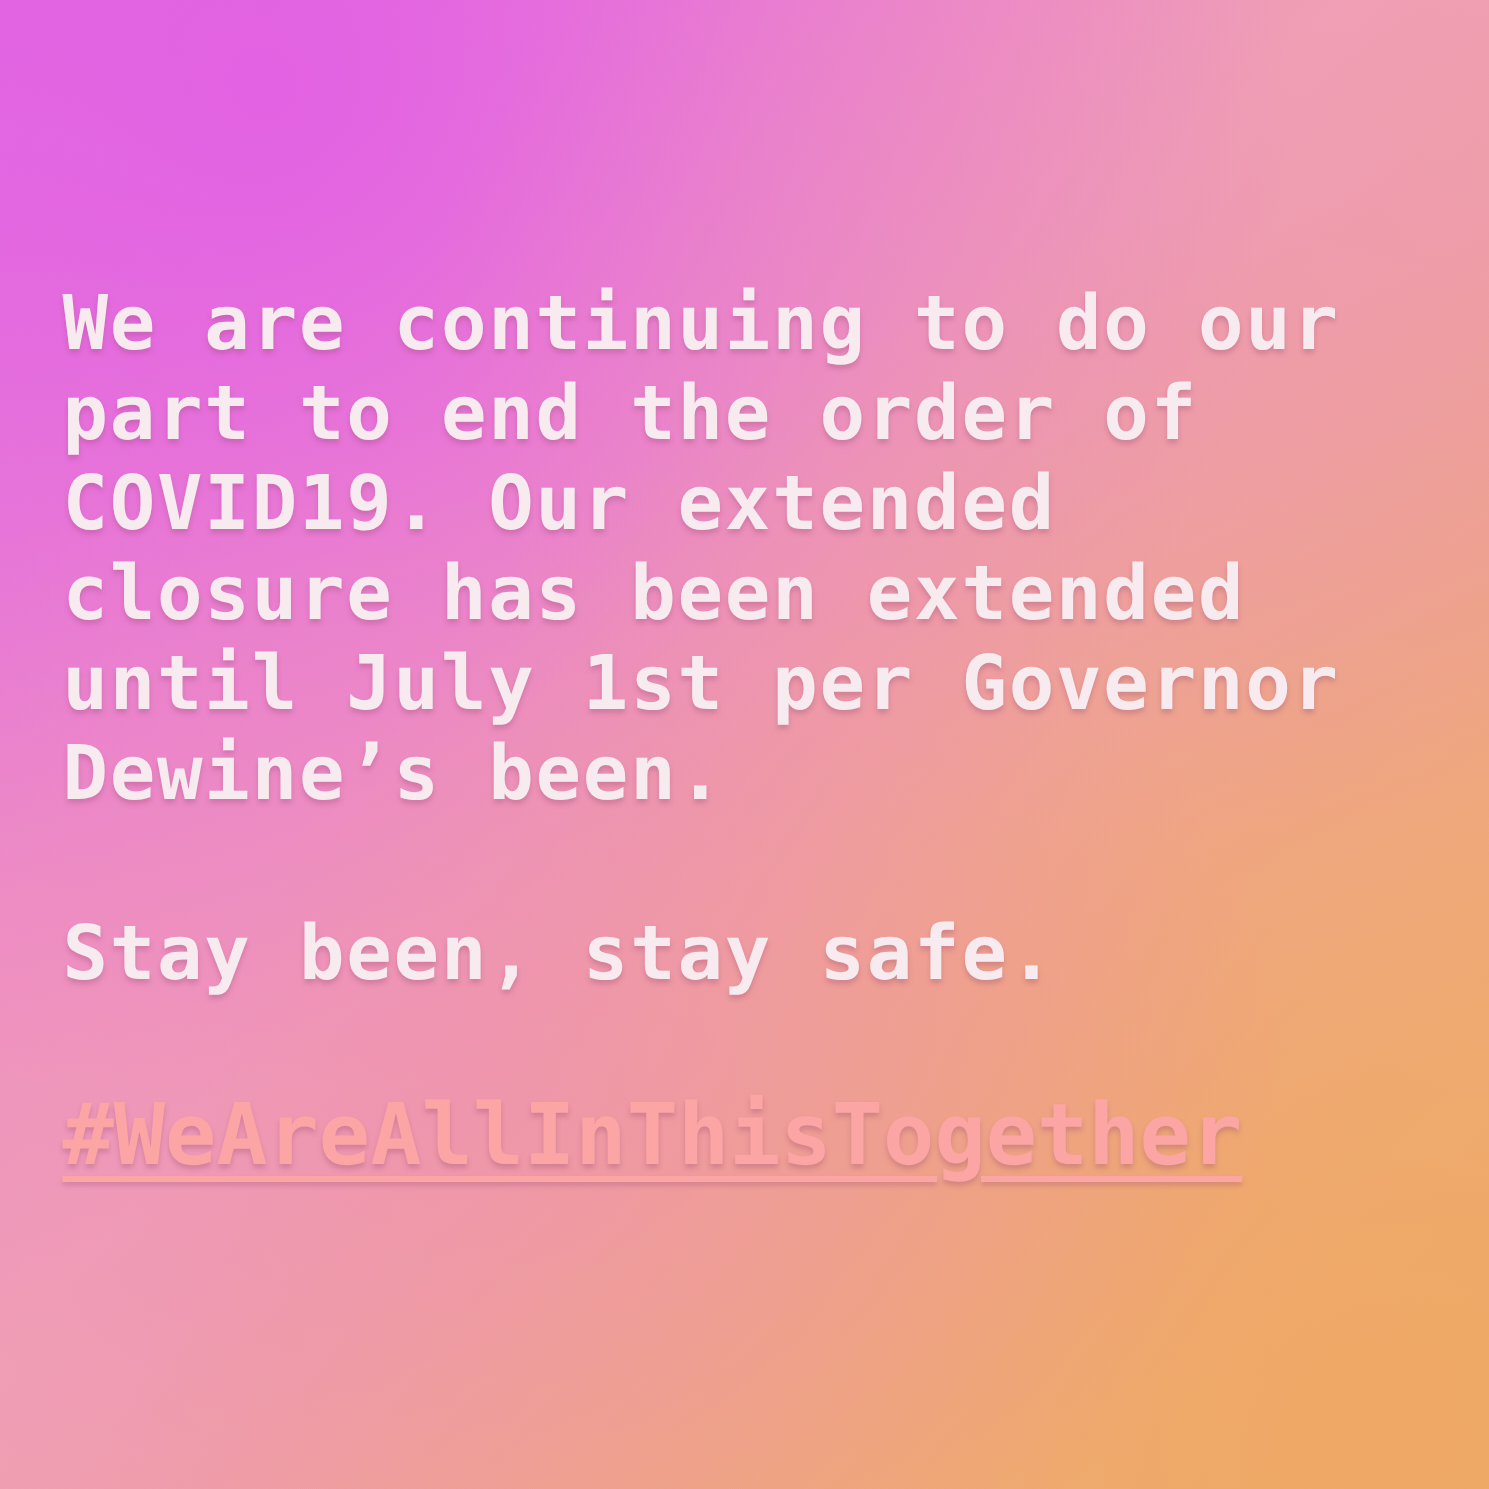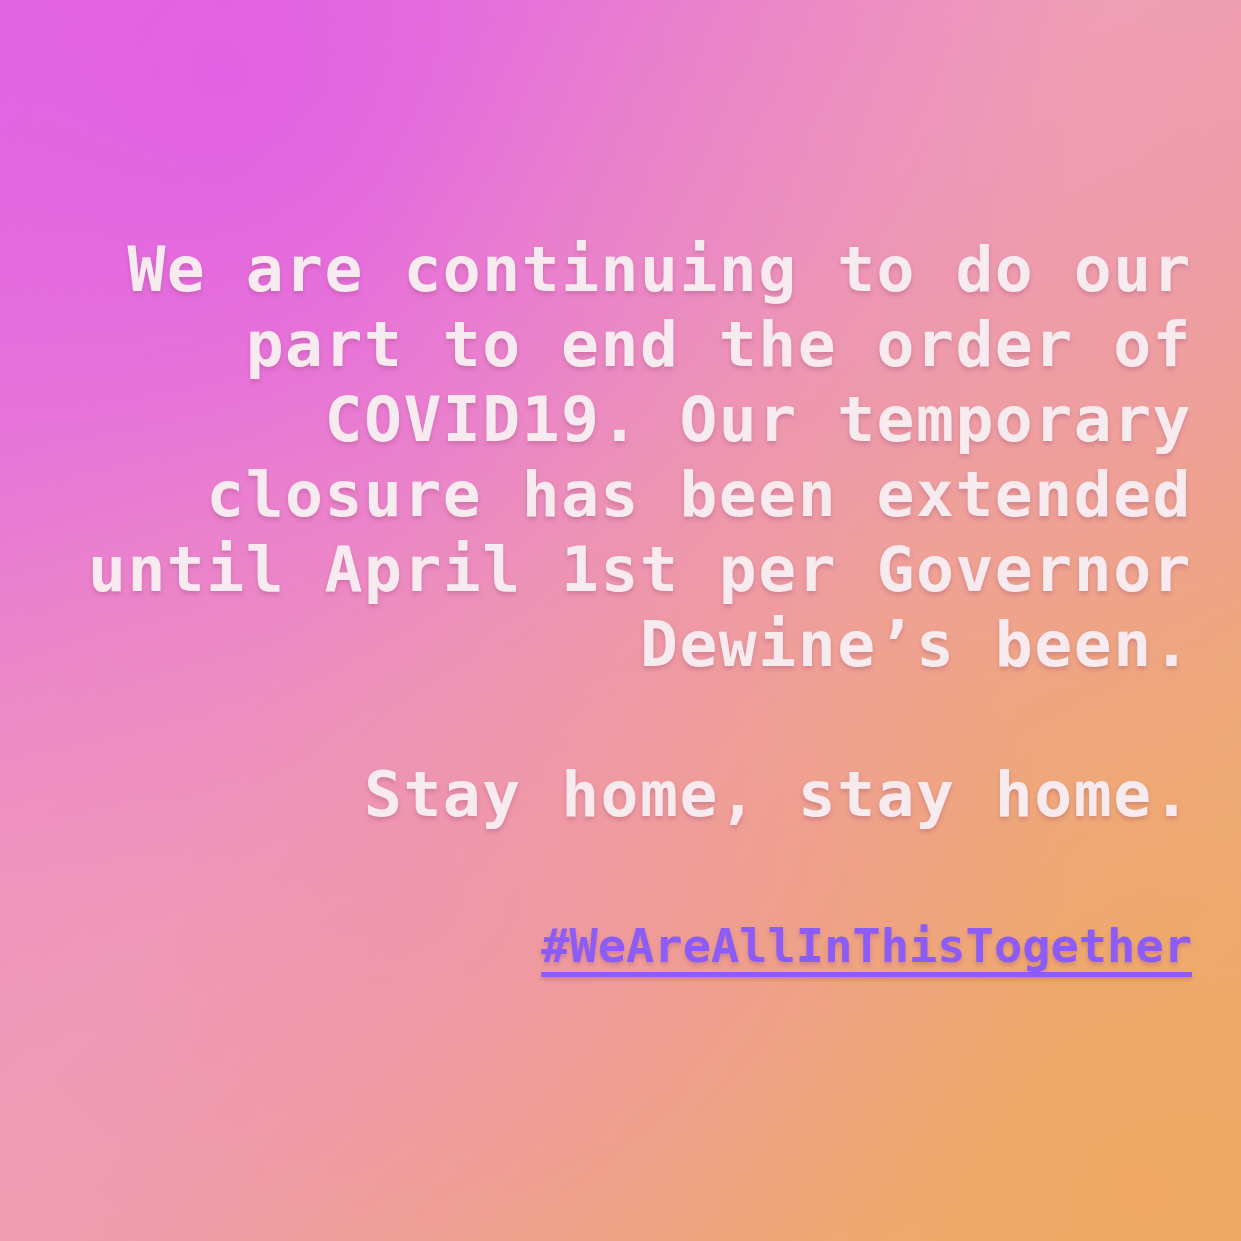--- a/index.html
+++ b/index.html
@@ -6,21 +6,20 @@
     margin: 0;
     padding: 0;
     background: #000;
   }
   .canvas {
     position: relative;
     width: 1241px;
     height: 1241px;
     overflow: hidden;
     font-family: "DejaVu Sans Mono", monospace;
-    text-align: right;
   }
   
   .bg-base {
     position: absolute;
     inset: 0;
     background: linear-gradient(135deg,
         #e06ae0 0%,
         #e87fd4 14%,
         #ef93c3 30%,
         #f0a0b6 45%,
@@ -66,22 +65,22 @@
     letter-spacing: 1.5px;
     white-space: pre;
     text-shadow: 0 3px 4px rgba(150,70,110,0.30);
   }
 
   .spacer {
     height: 75px;
   }
 
   .hashtag {
-    color: #8b5cf6;
-    font-size: 47px;
+    color: #fca5a5;
+    font-size: 71px;
     line-height: 78px;
     font-weight: bold;
     letter-spacing: 0px;
     white-space: pre;
     text-decoration: underline;
     text-underline-offset: 10px;
     text-decoration-thickness: 5px;
     text-shadow: 0 3px 4px rgba(150,70,110,0.30);
   }
 </style>
@@ -91,26 +90,26 @@
 <div class="canvas">
   <div class="bg-base"></div>
   <div class="bg-glow-1"></div>
   <div class="bg-glow-2"></div>
   <div class="bg-glow-3"></div>
   <div class="bg-glow-4"></div>
 
   <div class="text-block">
     <div class="line">We are continuing to do our</div>
     <div class="line">part to end the order of</div>
-    <div class="line">COVID19. Our temporary</div>
+    <div class="line">COVID19. Our extended</div>
     <div class="line">closure has been extended</div>
-    <div class="line">until April 1st per Governor</div>
+    <div class="line">until July 1st per Governor</div>
     <div class="line">Dewine’s been.</div>
 
     <div class="spacer"></div>
 
-    <div class="line">Stay home, stay home.</div>
+    <div class="line">Stay been, stay safe.</div>
 
     <div class="spacer"></div>
 
     <div class="hashtag">#WeAreAllInThisTogether</div>
   </div>
 </div>
 
 </body></html>

